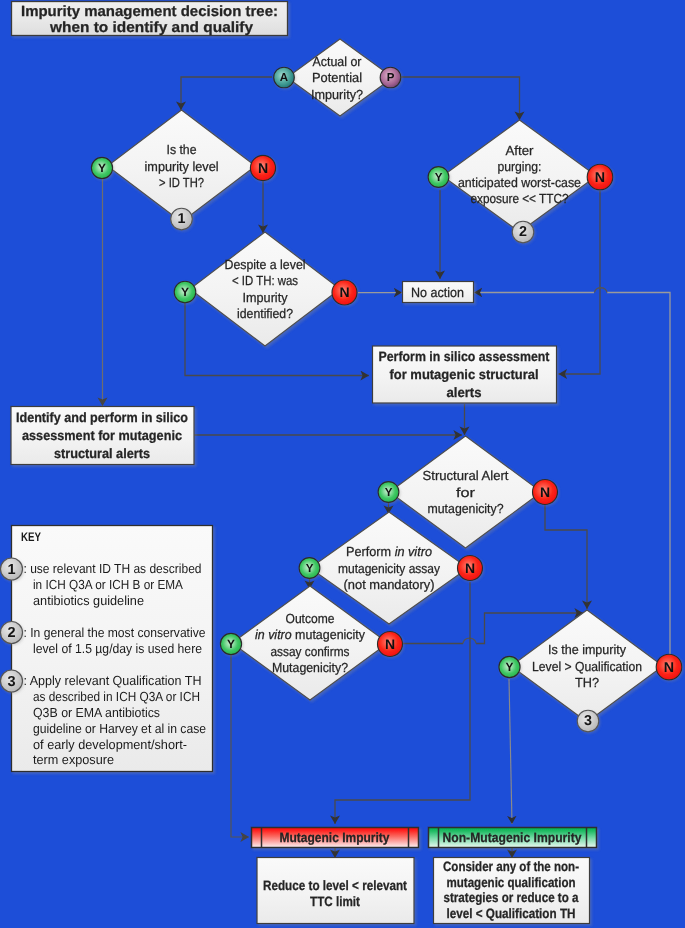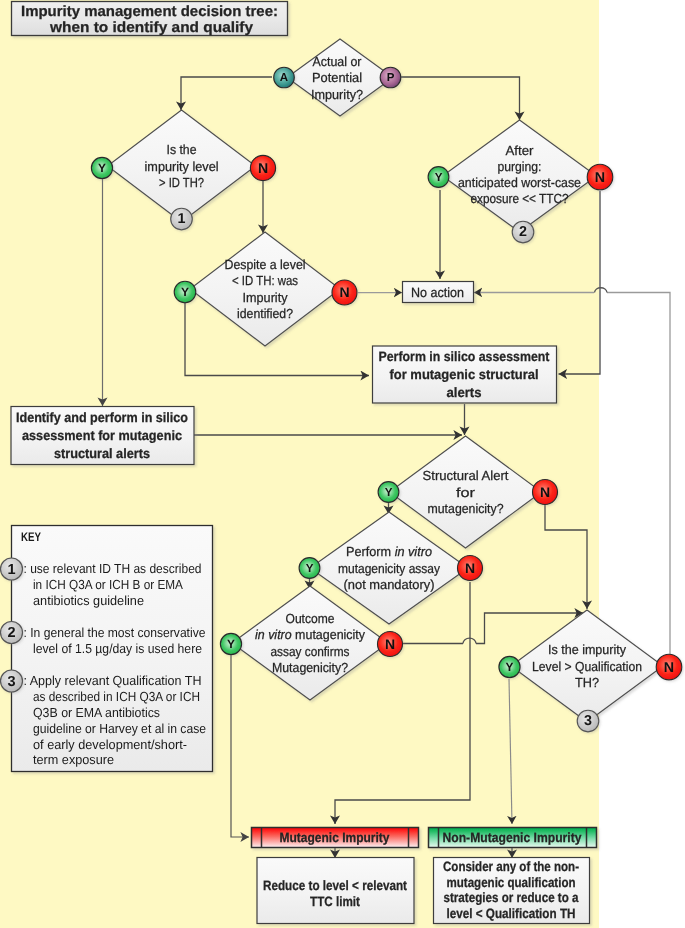--- a/index.html
+++ b/index.html
@@ -2,21 +2,21 @@
 <html><head>
 <meta charset="utf-8">
 <title>Impurity management decision tree</title>
 <style>
   html,body{margin:0;padding:0;background:#ffffff;}
   body{width:685px;height:928px;overflow:hidden;
        font-family:"Liberation Sans",sans-serif;
        -webkit-font-smoothing:antialiased;
        text-rendering:geometricPrecision;}
   svg text{-webkit-font-smoothing:antialiased;}
-  #stage{position:relative;width:599px;height:928px;background:#fef9c3;}
+  #stage{position:relative;width:685px;height:928px;background:#1d4ed8;}
   svg#chart{position:absolute;left:0;top:0;display:block;opacity:0.999;}
   .nodetext{font-family:"Liberation Sans",sans-serif;fill:#242424;text-anchor:middle;
             stroke:#242424;stroke-width:0.25;paint-order:stroke fill;}
   .boxtext{font-weight:bold;}
   .badge-letter{font-family:"Liberation Sans",sans-serif;font-weight:bold;
                 text-anchor:middle;fill:#101010;}
   .numtext{font-family:"Liberation Sans",sans-serif;font-weight:bold;
            text-anchor:middle;fill:#151515;}
   .keytext{font-family:"Liberation Sans",sans-serif;fill:#1a1a1a;}
 </style>

